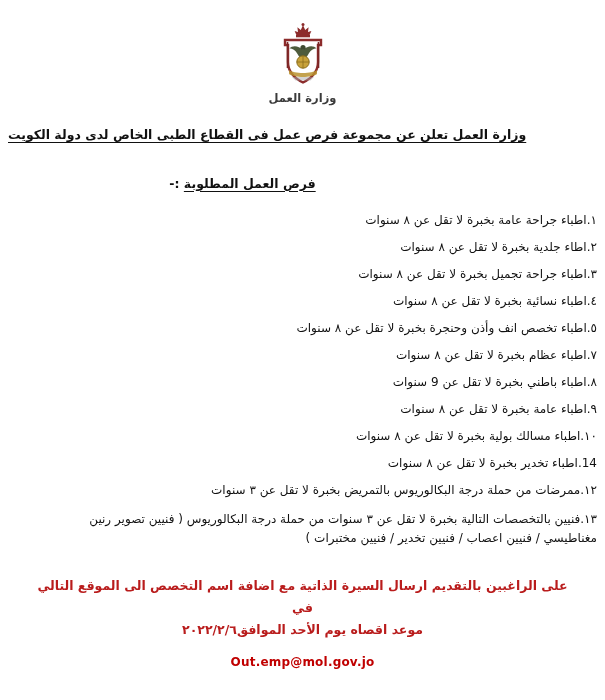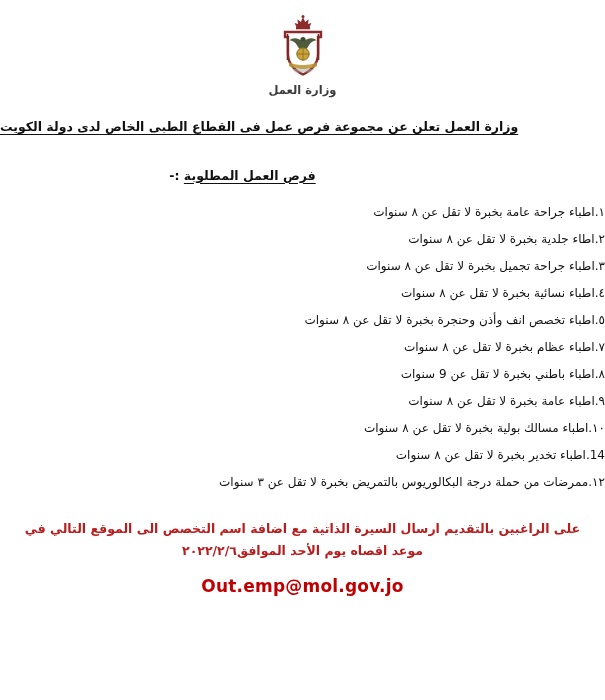--- a/index.html
+++ b/index.html
@@ -12,21 +12,21 @@
     background: #ffffff;
     font-family: "DejaVu Sans", "Liberation Sans", sans-serif;
     color: #1a1a1a;
     overflow: hidden;
     position: relative;
   }
   .page {
     width: 605px;
     height: 700px;
     box-sizing: border-box;
-    padding: 0;
+    padding: 8px;
     position: relative;
   }
 
   
   .header {
     text-align: center;
     padding-top: 14px;
   }
   .emblem {
     display: block;
@@ -101,21 +101,21 @@
     padding: 0 18px;
   }
   .notice .line2 {
     display: block;
   }
   .email {
     margin-top: 14px;
     text-align: center;
     color: #c00000;
     font-weight: 700;
-    font-size: 17px;
+    font-size: 12px;
     direction: ltr;
     letter-spacing: 0.2px;
   }
 </style>
 </head>
 <body>
 
 <div class="page">
 
   <div class="header">
@@ -180,20 +180,24 @@
     </li>
     <li class="job-item">
       <span class="job-num">١٠.</span><span>اطباء مسالك بولية بخبرة لا تقل عن ٨ سنوات</span>
     </li>
     <li class="job-item">
       <span class="job-num">14.</span><span>اطباء تخدير بخبرة لا تقل عن ٨ سنوات</span>
     </li>
     <li class="job-item">
       <span class="job-num">١٢.</span><span>ممرضات من حملة درجة البكالوريوس بالتمريض بخبرة لا تقل عن ٣ سنوات</span>
     </li>
+    <li class="job-item multiline">
+      <span class="job-num">١٣.</span><span>فنيين بالتخصصات التالية بخبرة لا تقل عن ٣ سنوات من حملة درجة البكالوريوس ( فنيين تصوير رنين</span>
+      <div>مغناطيسي / فنيين اعصاب / فنيين تخدير / فنيين  مختبرات )</div>
+    </li>
   </ul>
 
   <div class="notice">
     <span>على الراغبين بالتقديم ارسال السيرة الذاتية مع اضافة اسم التخصص الى الموقع التالي  في</span>
     <span class="line2">موعد اقصاه يوم الأحد الموافق٢٠٢٢/٢/٦</span>
   </div>
 
   <div class="email">Out.emp@mol.gov.jo</div>
 
 </div>

